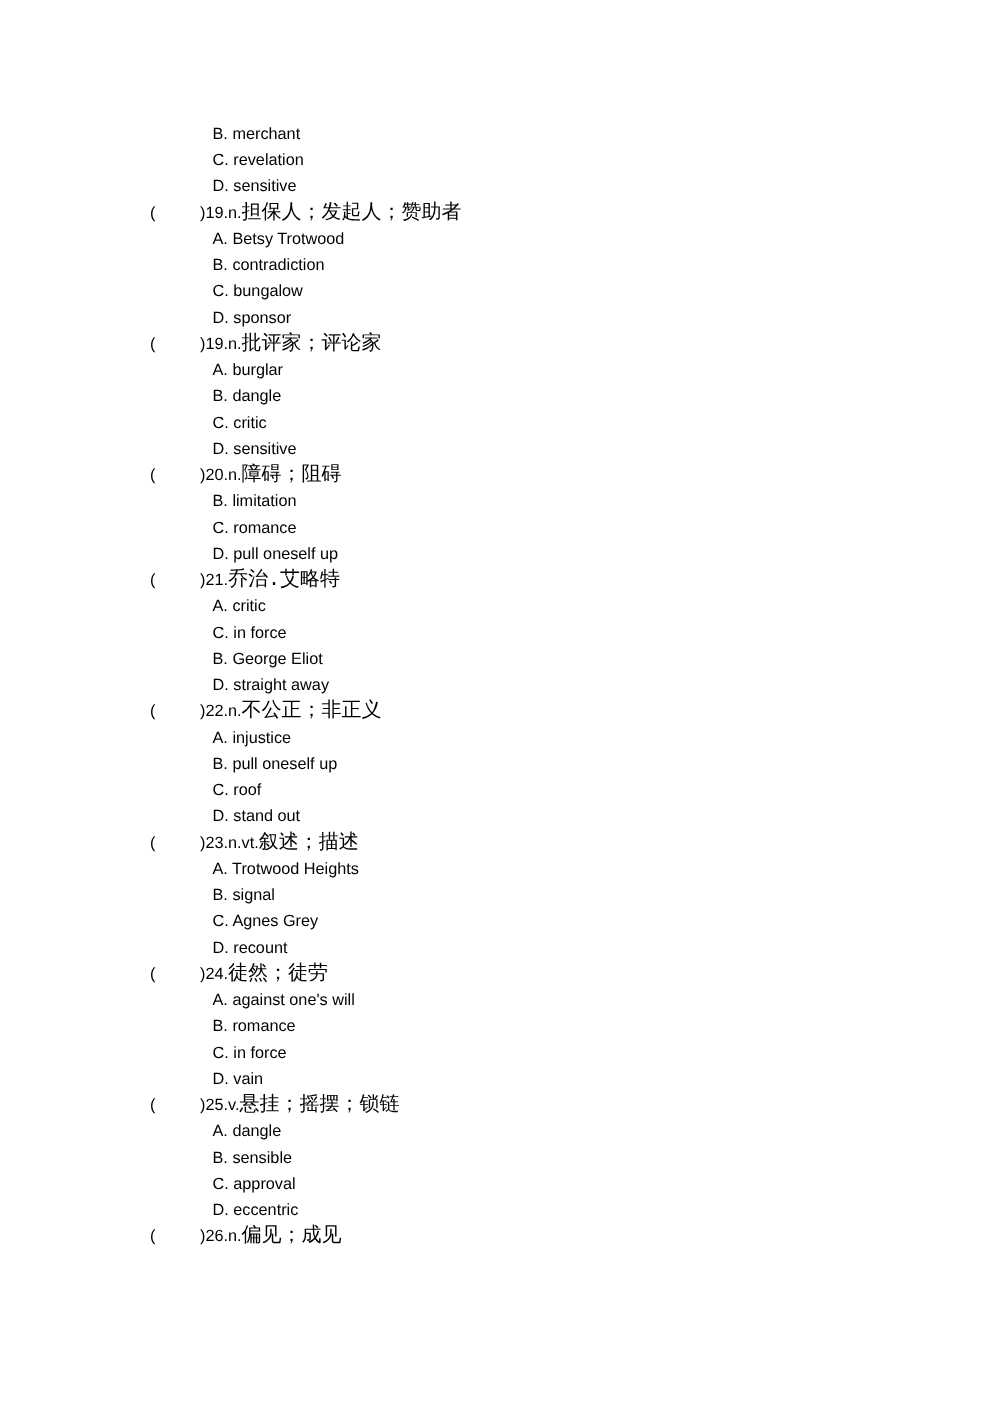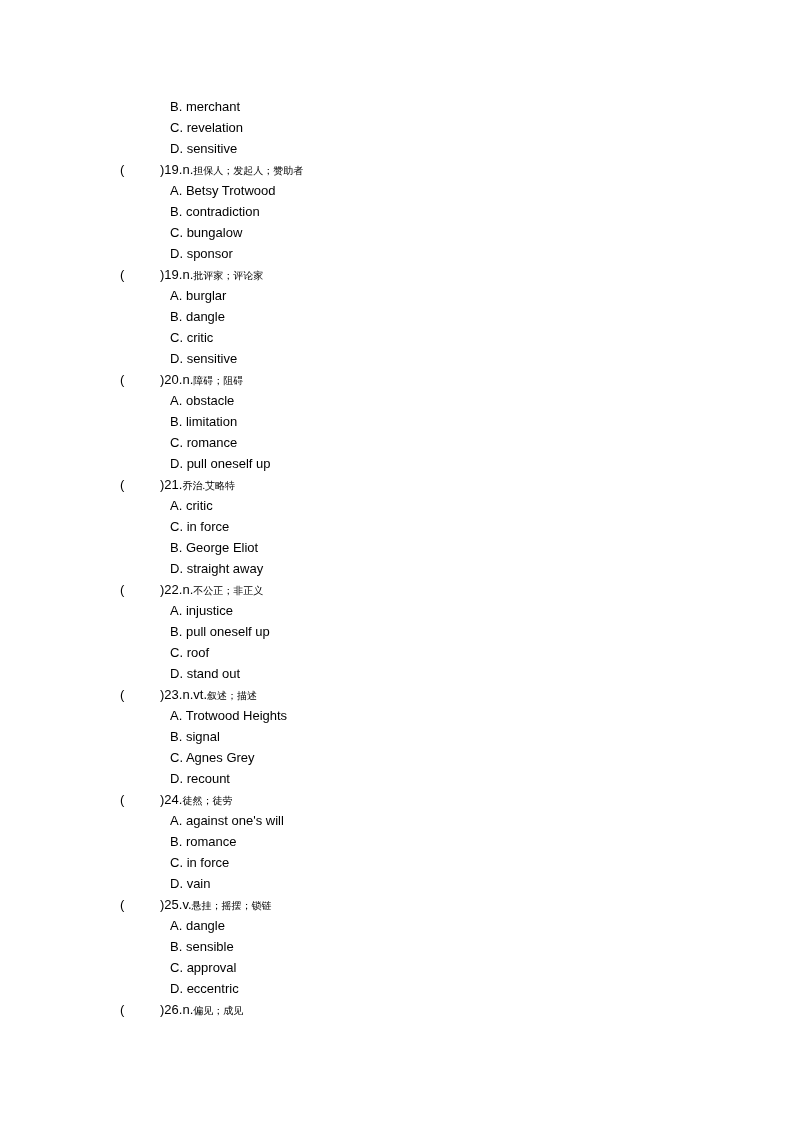--- a/index.html
+++ b/index.html
@@ -45,22 +45,22 @@
     display: inline-block;
   }
   .q-num {
     display: inline;
   }
   .q-pos {
     display: inline;
   }
   .q-cn {
     display: inline;
-    font-family: Liberation Serif, serif;
-    font-size: 10px;
+    font-family: Liberation Mono, monospace;
+    font-size: 16px;
   }
   
   .opt-line {
     padding-left: 170px;
   }
   .opt-label {
     display: inline;
   }
   .opt-text {
     display: inline;
@@ -79,21 +79,20 @@
         <div class="line opt-line"><span class="opt-label">A.</span> <span class="opt-text">Betsy Trotwood</span></div>
         <div class="line opt-line"><span class="opt-label">B.</span> <span class="opt-text">contradiction</span></div>
         <div class="line opt-line"><span class="opt-label">C.</span> <span class="opt-text">bungalow</span></div>
         <div class="line opt-line"><span class="opt-label">D.</span> <span class="opt-text">sponsor</span></div>
         <div class="line q-line"><span class="q-paren-open">(</span><span class="q-paren-close">)</span><span class="q-num">19.</span><span class="q-pos">n.</span><span class="q-cn">批评家；评论家</span></div>
         <div class="line opt-line"><span class="opt-label">A.</span> <span class="opt-text">burglar</span></div>
         <div class="line opt-line"><span class="opt-label">B.</span> <span class="opt-text">dangle</span></div>
         <div class="line opt-line"><span class="opt-label">C.</span> <span class="opt-text">critic</span></div>
         <div class="line opt-line"><span class="opt-label">D.</span> <span class="opt-text">sensitive</span></div>
         <div class="line q-line"><span class="q-paren-open">(</span><span class="q-paren-close">)</span><span class="q-num">20.</span><span class="q-pos">n.</span><span class="q-cn">障碍；阻碍</span></div>
-        <div class="line opt-line"><span class="opt-label">A.</span> <span class="opt-text">obstacle</span></div>
         <div class="line opt-line"><span class="opt-label">B.</span> <span class="opt-text">limitation</span></div>
         <div class="line opt-line"><span class="opt-label">C.</span> <span class="opt-text">romance</span></div>
         <div class="line opt-line"><span class="opt-label">D.</span> <span class="opt-text">pull oneself up</span></div>
         <div class="line q-line"><span class="q-paren-open">(</span><span class="q-paren-close">)</span><span class="q-num">21.</span><span class="q-pos"></span><span class="q-cn">乔治.艾略特</span></div>
         <div class="line opt-line"><span class="opt-label">A.</span> <span class="opt-text">critic</span></div>
         <div class="line opt-line"><span class="opt-label">C.</span> <span class="opt-text">in force</span></div>
         <div class="line opt-line"><span class="opt-label">B.</span> <span class="opt-text">George Eliot</span></div>
         <div class="line opt-line"><span class="opt-label">D.</span> <span class="opt-text">straight away</span></div>
         <div class="line q-line"><span class="q-paren-open">(</span><span class="q-paren-close">)</span><span class="q-num">22.</span><span class="q-pos">n.</span><span class="q-cn">不公正；非正义</span></div>
         <div class="line opt-line"><span class="opt-label">A.</span> <span class="opt-text">injustice</span></div>

